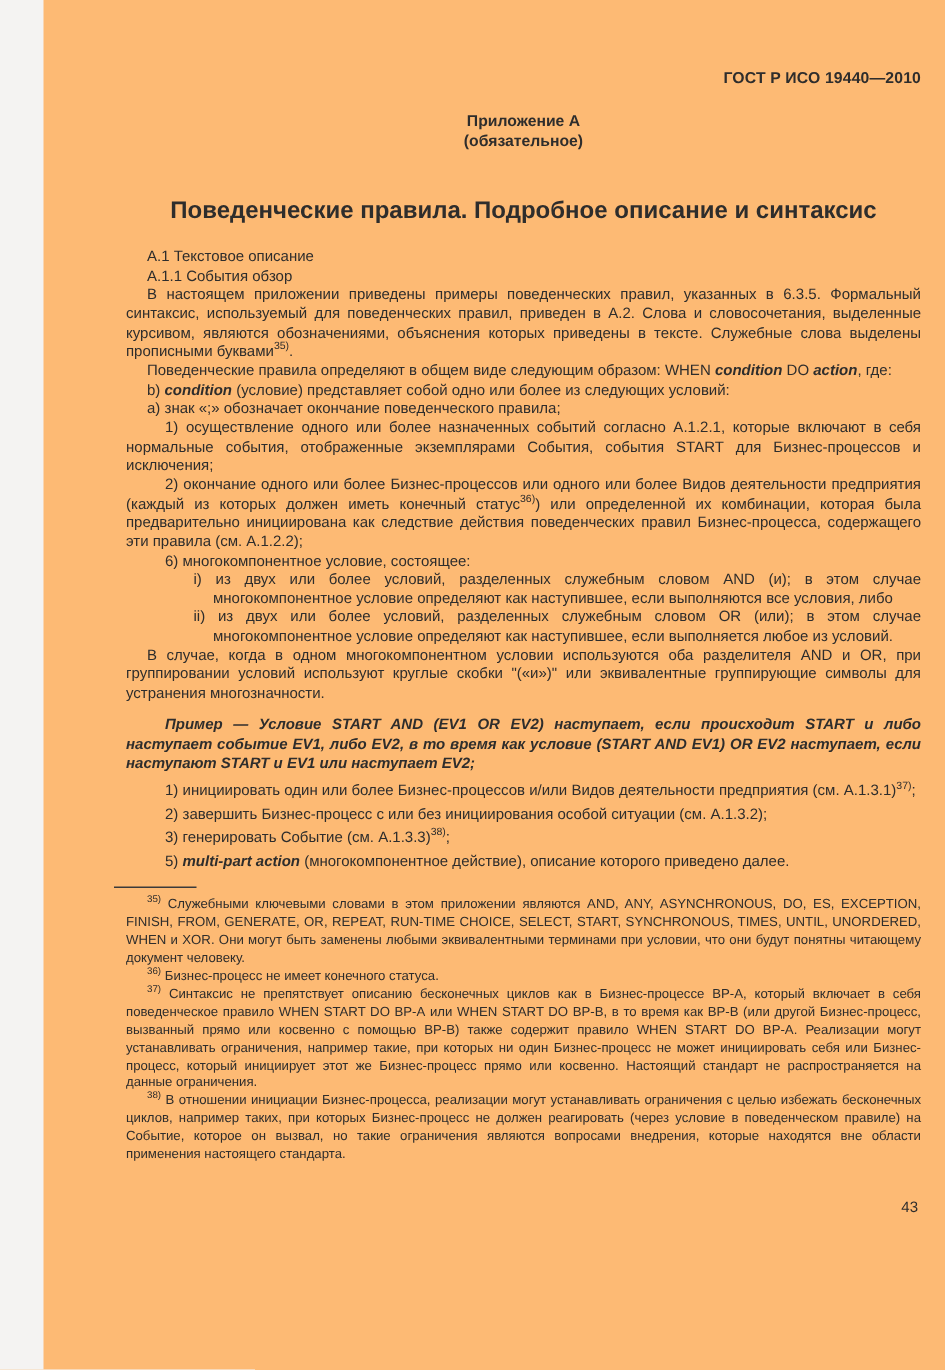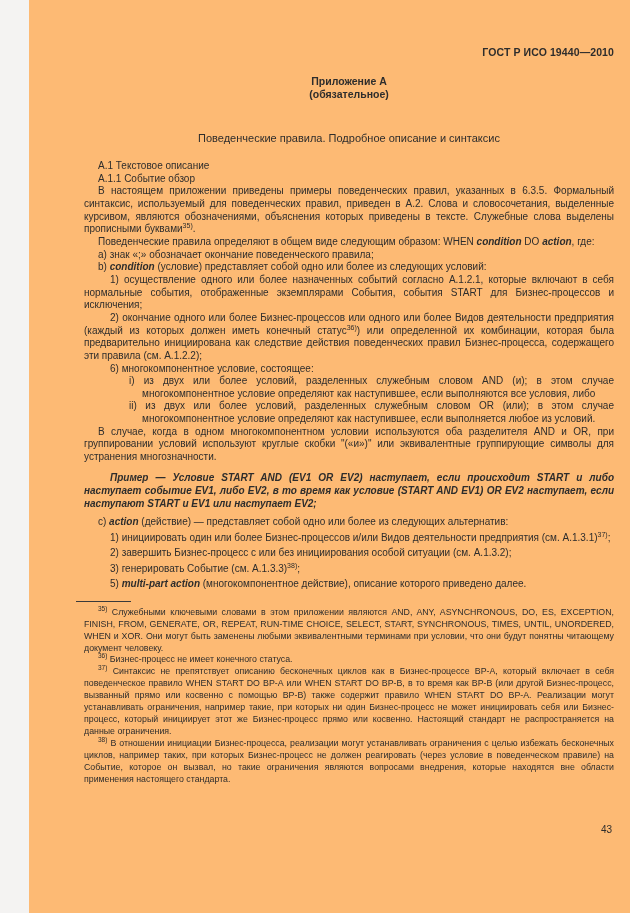--- a/index.html
+++ b/index.html
@@ -10,59 +10,58 @@
     background:#fdba74;
     font-family:"Liberation Sans", sans-serif;
     color:#2e2d2c;
     padding:46px 45px 0 55px;
     overflow:hidden;
     margin-left:29px;
   }
   .doc-number { text-align:right; font-weight:bold; font-size:10.5px; letter-spacing:.1px; }
   .appendix { text-align:center; font-weight:bold; font-size:10.5px; line-height:13px; }
   .appendix.first { margin-top:17px; }
-  .main-title { text-align:center; font-weight:normal; font-size:11px; margin:31px 0 0 0; }
+  .main-title { text-align:center; font-weight:bold; font-size:16px; margin:31px 0 0 0; }
   #body-content { margin-top:16px; }
   .p { margin:0; font-size:10px; line-height:12.65px; text-align:justify; text-indent:14px; }
   .p.h { font-weight:normal; text-align:left; }
   .p.ind1 { text-indent:26px; }
   .p.hang { margin-left:45px; padding-left:13px; text-indent:-13px; }
   .p.example { font-weight:bold; font-style:italic; text-indent:26px; margin:7px 0 6px 0; line-height:13.2px; }
   .p.sp { margin-top:2.8px; }
   .it { font-style:italic;font-weight:bold; }
   sup { font-size:7px; line-height:0; }
   .fn-rule { border:0; border-top:1px solid #3a3a3a; width:55px; height:0; margin:10px 0 5px -8px; }
   .fn { margin:0; font-size:8.8px; line-height:11.9px; text-align:justify; text-indent:14px; }
   .fn sup { font-size:6.5px; }
-  .page-number { position:absolute; top:824px; right:47px; font-size:10px; }
+  .page-number { position:absolute; top:800px; right:47px; font-size:10px; }
 </style>
 </head>
 <body>
 
 <div class="page">
   <div class="doc-number">ГОСТ Р ИСО 19440—2010</div>
   <div class="appendix first">Приложение А</div>
   <div class="appendix">(обязательное)</div>
   <div class="main-title">Поведенческие правила. Подробное описание и синтаксис</div>
 
   <div id="body-content">
       <p class="p h"><span>А.1 Текстовое описание</span></p>
-      <p class="p h"><span>А.1.1 Событие обзор</span></p>
+      <p class="p h"><span>А.1.1 События обзор</span></p>
       <p class="p"><span>В настоящем приложении приведены примеры поведенческих правил, указанных в 6.3.5. Формальный синтаксис, используемый для поведенческих правил, приведен в А.2. Слова и словосочетания, выделенные курсивом, являются обозначениями, объяснения которых приведены в тексте. Служебные слова выделены прописными буквами</span><sup>35)</sup><span>.</span></p>
       <p class="p"><span>Поведенческие правила определяют в общем виде следующим образом: WHEN </span><span class="it">condition</span><span> DO </span><span class="it">action</span><span>, где:</span></p>
+      <p class="p"><span>b) </span><span class="it">condition</span><span> (условие) представляет собой одно или более из следующих условий:</span></p>
       <p class="p"><span>а) знак «;» обозначает окончание поведенческого правила;</span></p>
-      <p class="p"><span>b) </span><span class="it">condition</span><span> (условие) представляет собой одно или более из следующих условий:</span></p>
       <p class="p ind1"><span>1) осуществление одного или более назначенных событий согласно А.1.2.1, которые включают в себя нормальные события, отображенные экземплярами События, события START для Бизнес-процессов и исключения;</span></p>
       <p class="p ind1"><span>2) окончание  одного  или  более  Бизнес-процессов  или  одного или более Видов деятельности предприятия (каждый из которых должен иметь конечный статус</span><sup>36)</sup><span>) или определенной их комбинации, которая была предварительно инициирована как следствие действия поведенческих правил Бизнес-процесса, содержащего эти правила (см. А.1.2.2);</span></p>
       <p class="p ind1"><span>6) многокомпонентное условие, состоящее:</span></p>
       <p class="p hang"><span>i) из двух или более условий, разделенных служебным словом AND (и); в этом случае многокомпонентное условие определяют как наступившее, если выполняются все условия, либо</span></p>
       <p class="p hang"><span>ii) из двух или более условий, разделенных служебным словом OR (или); в этом случае многокомпонентное условие определяют как наступившее, если выполняется любое из условий.</span></p>
       <p class="p"><span>В случае, когда в одном многокомпонентном условии используются оба разделителя AND и OR, при группировании условий используют круглые скобки "(«и»)" или эквивалентные группирующие символы для устранения многозначности.</span></p>
       <p class="p example"><span>Пример — Условие START AND (EV1 OR EV2) наступает, если происходит START и либо наступает событие EV1, либо EV2, в то время как условие (START AND EV1) OR EV2 наступает, если наступают START и EV1 или наступает EV2;</span></p>
-      <p class="p"><span>с) </span><span class="it">action</span><span> (действие) — представляет собой одно или более из следующих альтернатив:</span></p>
       <p class="p ind1 sp"><span>1) инициировать один или более Бизнес-процессов и/или Видов деятельности предприятия (см. А.1.3.1)</span><sup>37)</sup><span>;</span></p>
       <p class="p ind1 sp"><span>2) завершить Бизнес-процесс с или без инициирования особой ситуации (см. А.1.3.2);</span></p>
       <p class="p ind1 sp"><span>3) генерировать Событие (см. А.1.3.3)</span><sup>38)</sup><span>;</span></p>
       <p class="p ind1 sp"><span>5) </span><span class="it">multi-part action</span><span> (многокомпонентное действие), описание которого приведено далее.</span></p>
     </div>
 
   <div class="fn-rule"></div>
   <div id="footnotes">
       <p class="fn"><sup>35)</sup><span> Служебными ключевыми словами в этом приложении являются AND, ANY, ASYNCHRONOUS, DO, ES, EXCEPTION, FINISH, FROM, GENERATE, OR, REPEAT, RUN-TIME CHOICE, SELECT, START, SYNCHRONOUS, TIMES, UNTIL, UNORDERED, WHEN и XOR. Они могут быть заменены любыми эквивалентными терминами при условии, что они будут понятны читающему документ человеку.</span></p>
       <p class="fn"><sup>36)</sup><span> Бизнес-процесс не имеет конечного статуса.</span></p>

